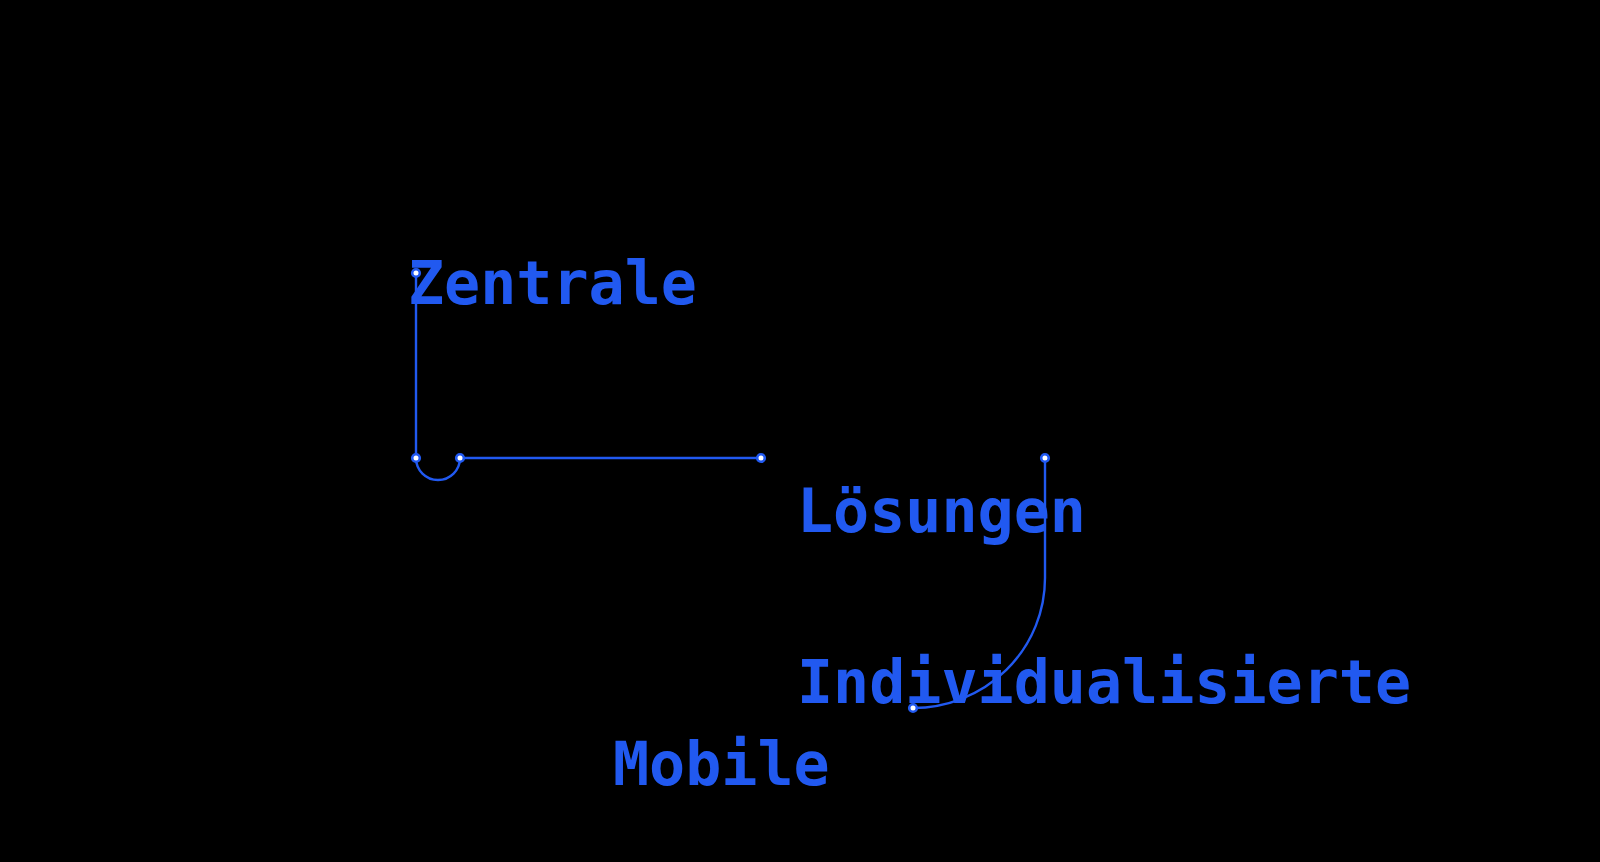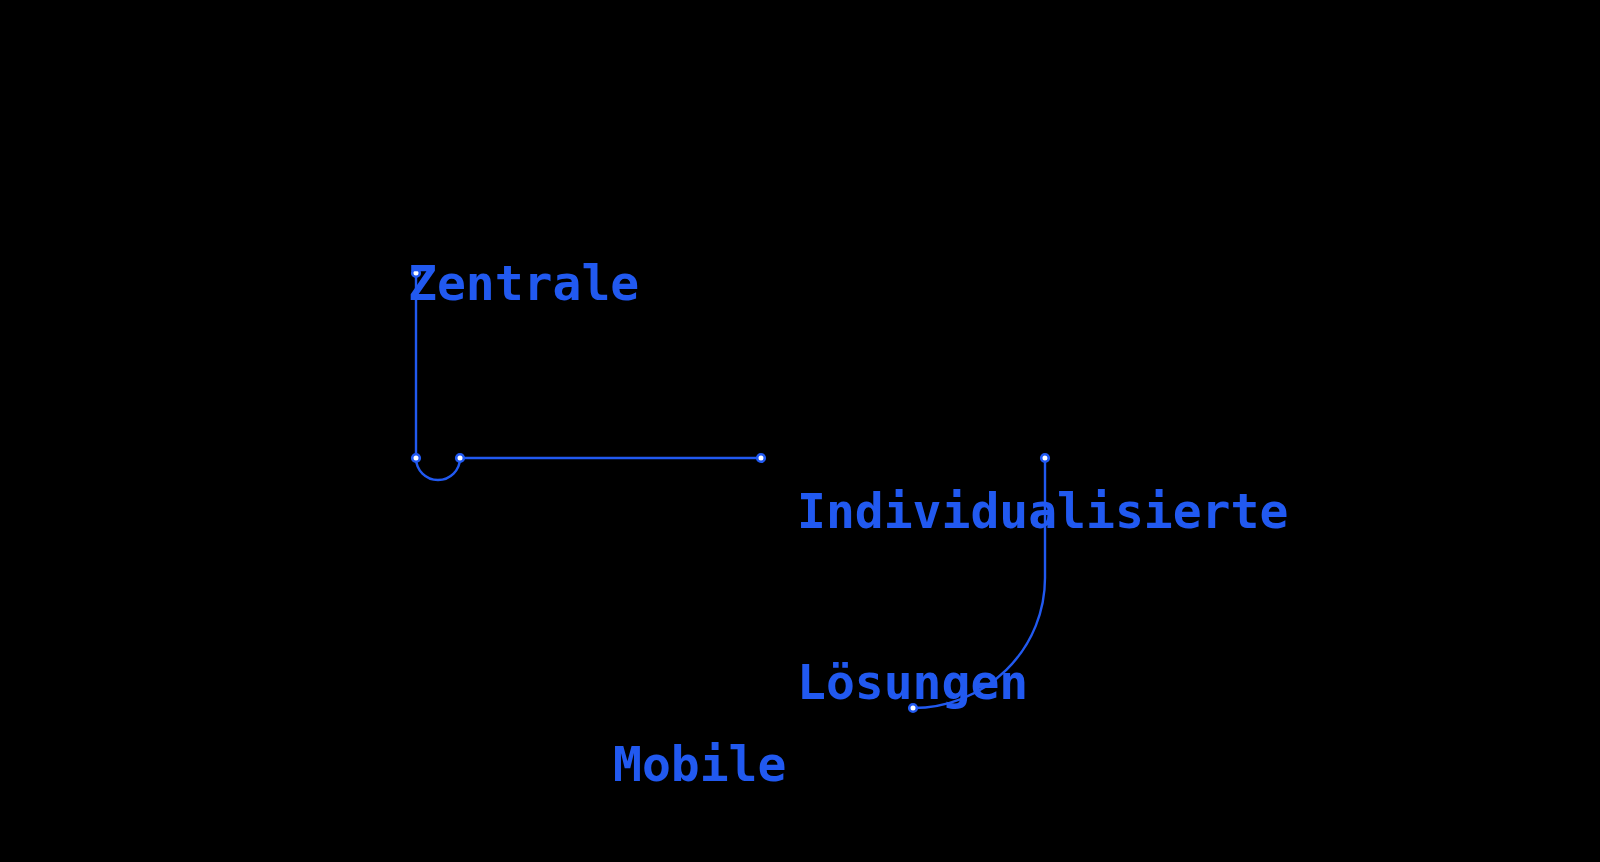--- a/index.html
+++ b/index.html
@@ -34,21 +34,21 @@
     stroke-width: 2.4;
   }
   .connector-layer circle {
     fill: var(--dot-fill);
     stroke: var(--accent);
     stroke-width: 2.6;
   }
   .node-label {
     position: absolute;
     color: var(--accent);
-    font-size: 48px;
+    font-size: 60px;
     font-weight: bold;
     line-height: 57px;
     white-space: pre;
     letter-spacing: 0;
   }
   .node-label span { display: block; }
   #label-central-control   { left: 408px; top: 141px; }
   #label-individual-solutions { left: 797px; top: 369px; }
   #label-mobile-security   { left: 613px; top: 622px; }
 </style>
@@ -73,22 +73,22 @@
     <circle cx="761" cy="458" r="3.8"></circle>
     <circle cx="1045" cy="458" r="3.8"></circle>
     <circle cx="913" cy="708" r="3.8"></circle>
   </svg>
 
   <div class="node-label" id="label-central-control">
     <span>Zentrale</span>
   </div>
 
   <div class="node-label" id="label-individual-solutions">
+    <span>Lösungen</span>
     <span>Individualisierte</span>
-    <span>Lösungen</span>
   </div>
 
   <div class="node-label" id="label-mobile-security">
     <span>Mobile</span>
     
   </div>
 
 </div>
 
 </body></html>

